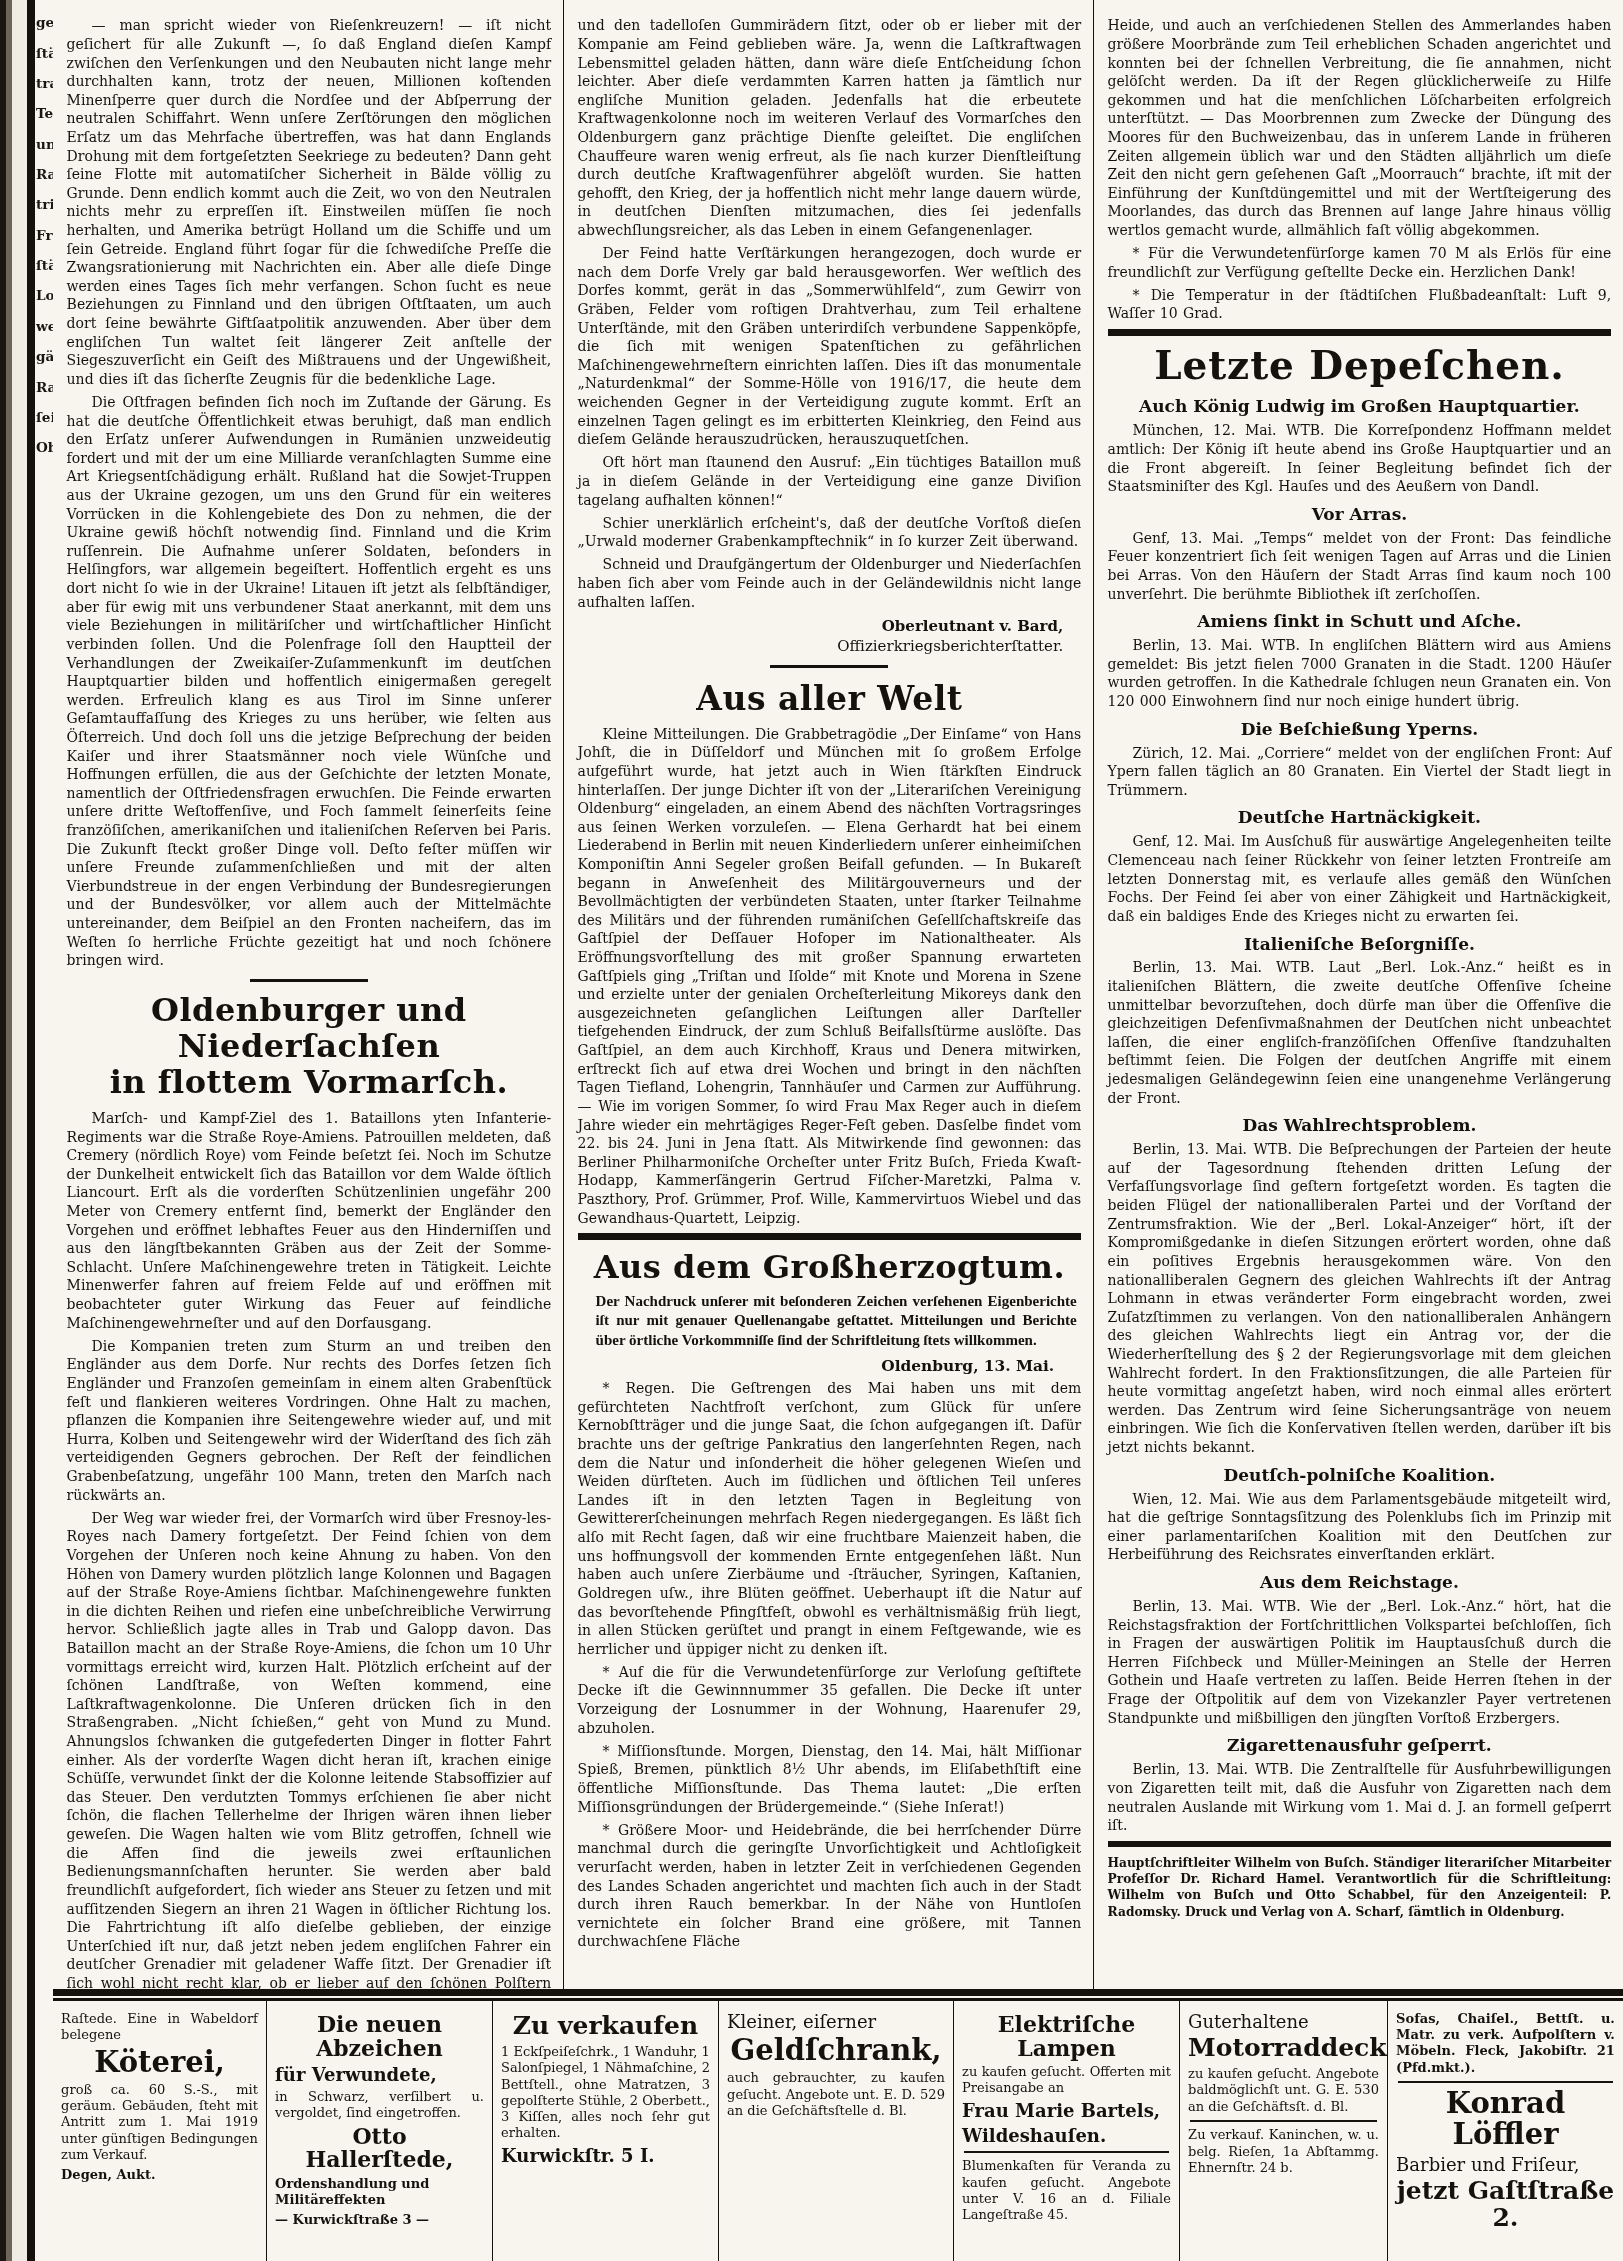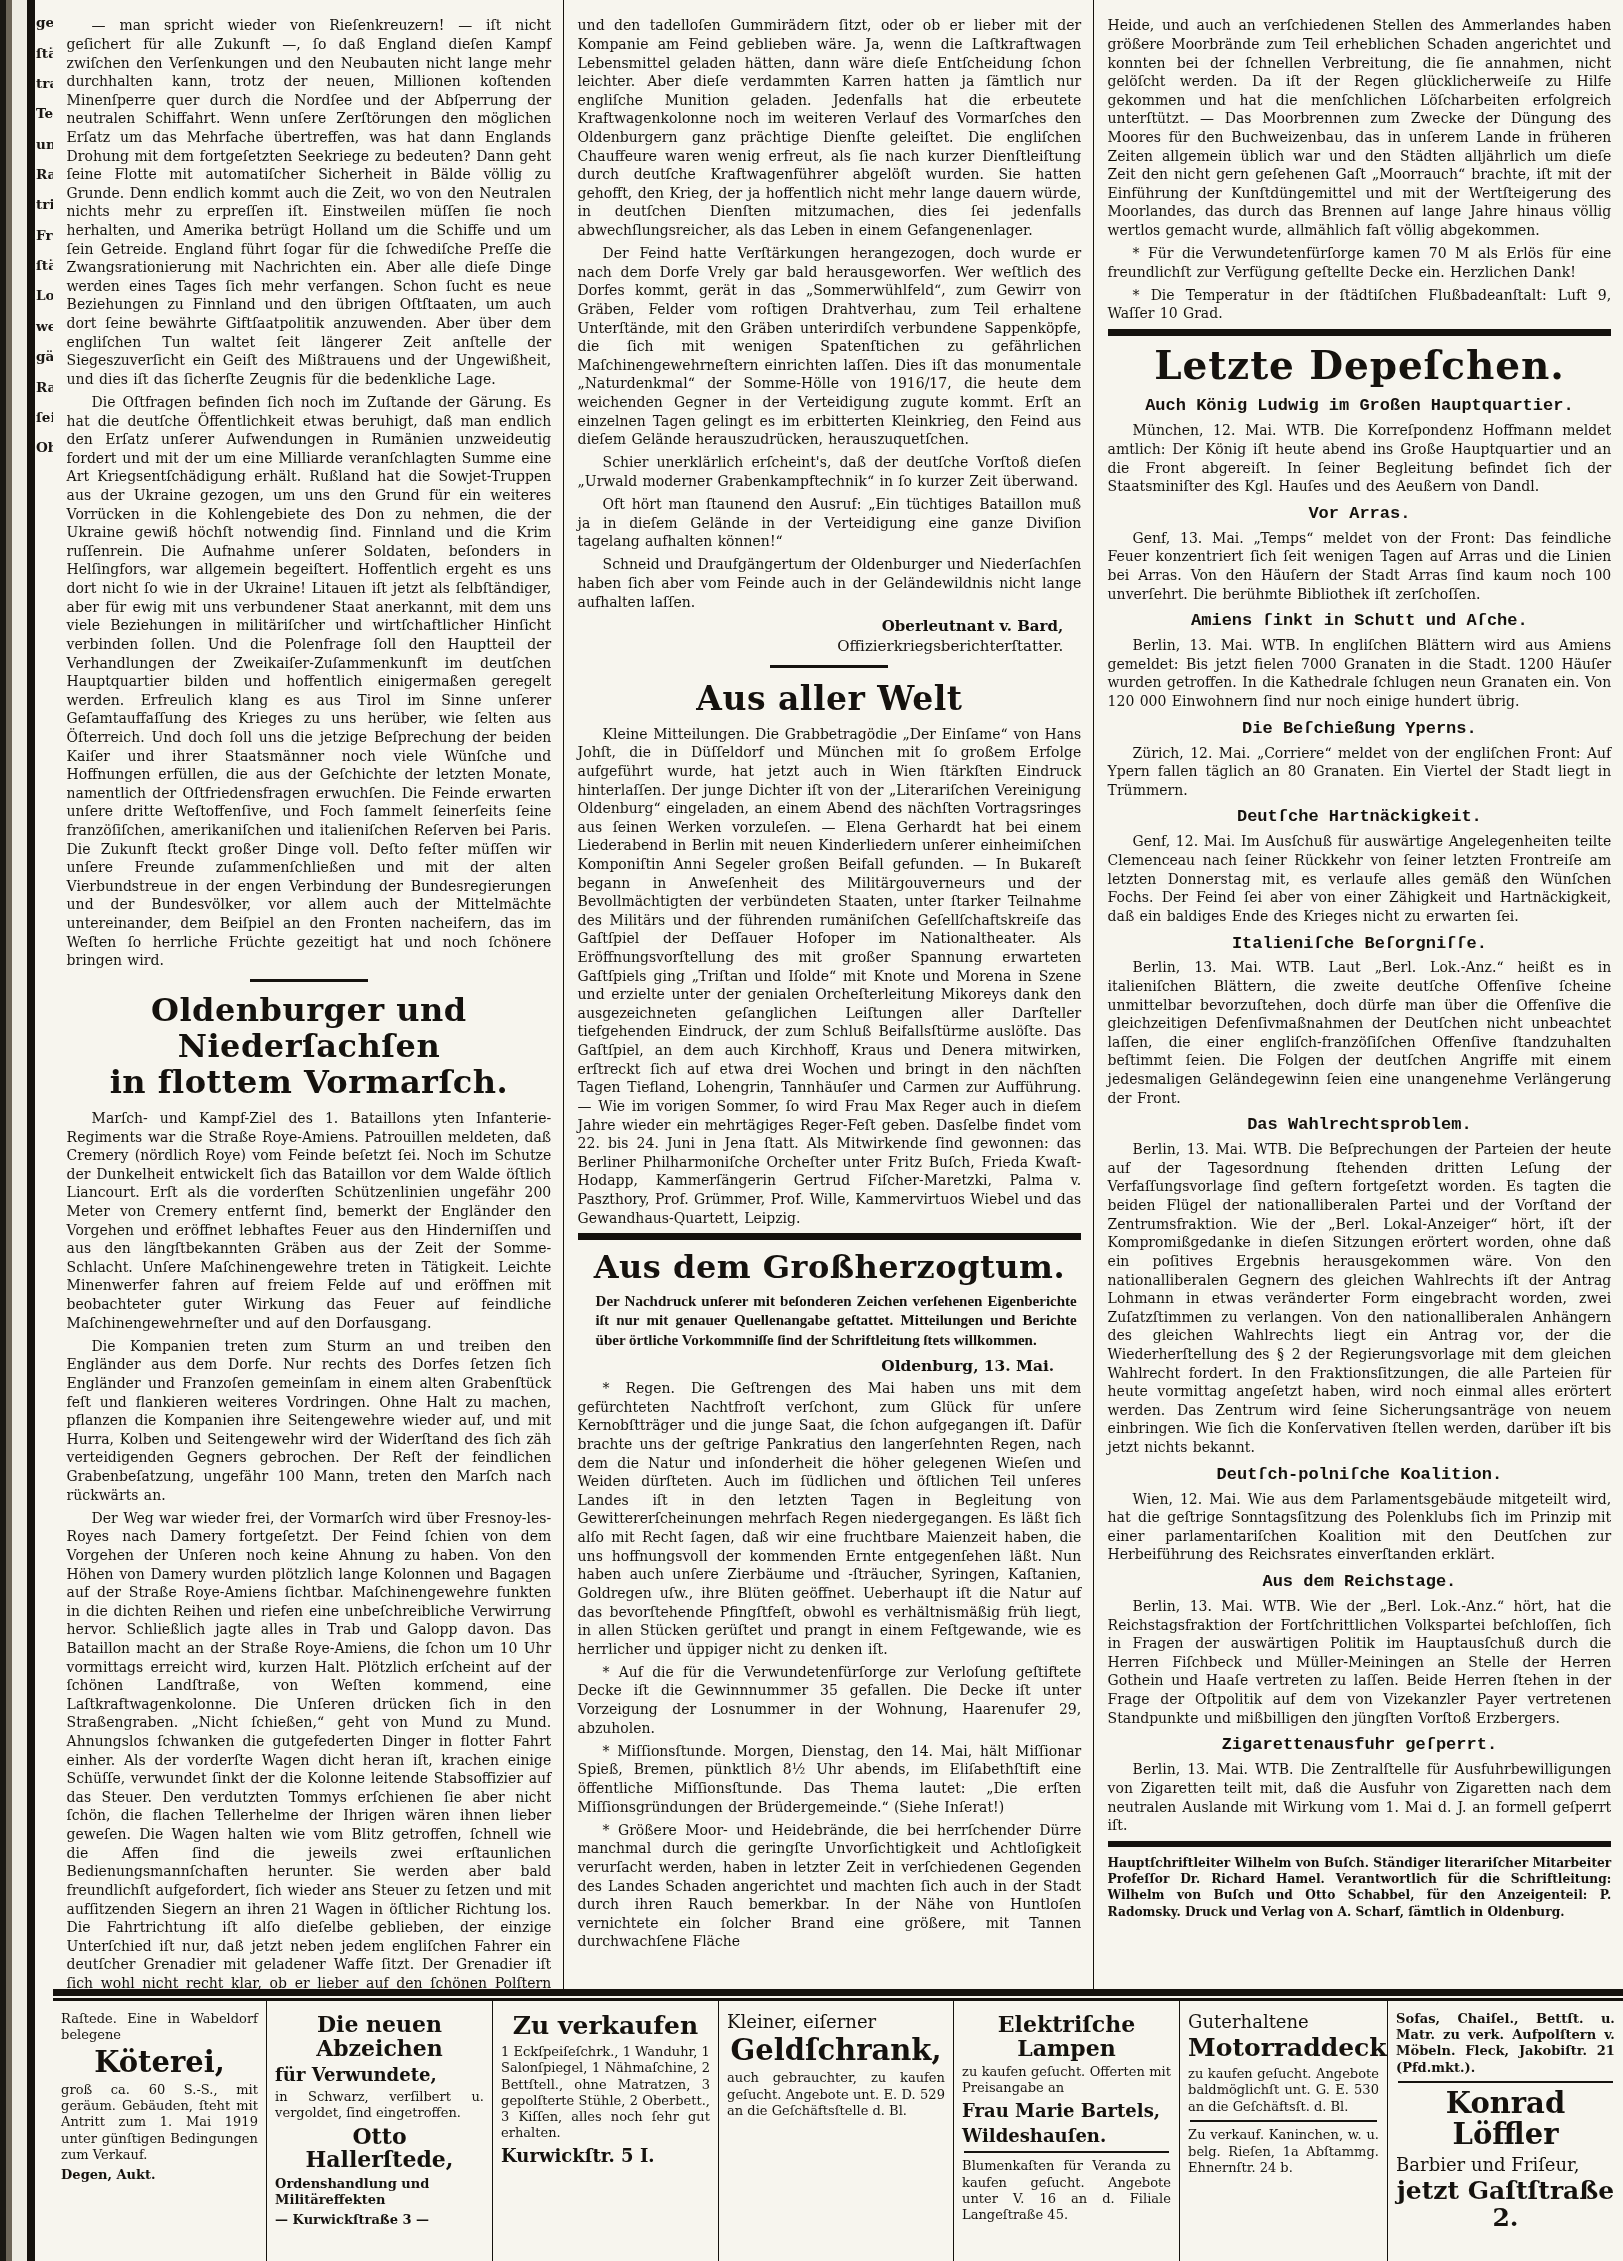--- a/index.html
+++ b/index.html
@@ -31,21 +31,21 @@
   }
   p.noindent{text-indent:0;}
   .h-main{
     font-weight:bold;text-align:center;margin:11.8px 0 8.1px 0;line-height:1.12;
     font-size:32px;letter-spacing:0.5px;
   }
   .h-world{font-size:33px;margin:13.6px 0 6.3px 0;}
   .h-duchy{font-size:32px;margin:10px 0 6.3px 0;}
   .h-dep{font-size:39px;margin:8.1px 0 9px 0;letter-spacing:0.9px;}
   .subhead{
-    font-weight:bold;text-align:center;font-size:17px;margin:8.1px 0 4.5px 0;line-height:1.2;font-family:Liberation Mono, monospace;
+    font-weight:bold;text-align:center;font-size:17px;margin:8.1px 0 4.5px 0;line-height:1.2;
   }
   .dep-body{font-size:15px;line-height:1.4;}
   .sig{
     text-align:right;font-weight:bold;font-size:15px;line-height:1.35;margin:3.6px 18px 2.7px 0;
   }
   .sig .role{font-weight:normal;font-size:15px;margin-left:25px;}
   .rule-short{height:2.7px;background:#15120e;width:118px;margin:9px auto;}
   .rule-heavy{height:6.3px;background:#15120e;margin:6.3px 0;}
   .notice{
     font-size:15px;font-weight:bold;text-align:justify;line-height:1.3;
@@ -106,22 +106,22 @@
         <span>in flottem Vormarſch.</span>
       </h1>
       <p class="body">Marſch- und Kampf-Ziel des 1. Bataillons yten Infanterie-Regiments war die Straße Roye-Amiens. Patrouillen meldeten, daß Cremery (nördlich Roye) vom Feinde beſetzt ſei. Noch im Schutze der Dunkelheit entwickelt ſich das Bataillon vor dem Walde öſtlich Liancourt. Erſt als die vorderſten Schützenlinien ungefähr 200 Meter von Cremery entfernt ſind, bemerkt der Engländer den Vorgehen und eröffnet lebhaftes Feuer aus den Hinderniſſen und aus den längſtbekannten Gräben aus der Zeit der Somme-Schlacht. Unſere Maſchinengewehre treten in Tätigkeit. Leichte Minenwerfer fahren auf freiem Felde auf und eröffnen mit beobachteter guter Wirkung das Feuer auf feindliche Maſchinengewehrneſter und auf den Dorfausgang.</p>
       <p class="body">Die Kompanien treten zum Sturm an und treiben den Engländer aus dem Dorfe. Nur rechts des Dorfes ſetzen ſich Engländer und Franzoſen gemeinſam in einem alten Grabenſtück feſt und flankieren weiteres Vordringen. Ohne Halt zu machen, pflanzen die Kompanien ihre Seitengewehre wieder auf, und mit Hurra, Kolben und Seitengewehr wird der Widerſtand des ſich zäh verteidigenden Gegners gebrochen. Der Reſt der feindlichen Grabenbeſatzung, ungefähr 100 Mann, treten den Marſch nach rückwärts an.</p>
       <p class="body">Der Weg war wieder frei, der Vormarſch wird über Fresnoy-les-Royes nach Damery fortgeſetzt. Der Feind ſchien von dem Vorgehen der Unſeren noch keine Ahnung zu haben. Von den Höhen von Damery wurden plötzlich lange Kolonnen und Bagagen auf der Straße Roye-Amiens ſichtbar. Maſchinengewehre funkten in die dichten Reihen und riefen eine unbeſchreibliche Verwirrung hervor. Schließlich jagte alles in Trab und Galopp davon. Das Bataillon macht an der Straße Roye-Amiens, die ſchon um 10 Uhr vormittags erreicht wird, kurzen Halt. Plötzlich erſcheint auf der ſchönen Landſtraße, von Weſten kommend, eine Laſtkraftwagenkolonne. Die Unſeren drücken ſich in den Straßengraben. „Nicht ſchießen,“ geht von Mund zu Mund. Ahnungslos ſchwanken die gutgefederten Dinger in flotter Fahrt einher. Als der vorderſte Wagen dicht heran iſt, krachen einige Schüſſe, verwundet ſinkt der die Kolonne leitende Stabsoffizier auf das Steuer. Den verdutzten Tommys erſchienen ſie aber nicht ſchön, die flachen Tellerhelme der Ihrigen wären ihnen lieber geweſen. Die Wagen halten wie vom Blitz getroffen, ſchnell wie die Affen ſind die jeweils zwei erſtaunlichen Bedienungsmannſchaften herunter. Sie werden aber bald freundlichſt aufgefordert, ſich wieder ans Steuer zu ſetzen und mit aufſitzenden Siegern an ihren 21 Wagen in öſtlicher Richtung los. Die Fahrtrichtung iſt alſo dieſelbe geblieben, der einzige Unterſchied iſt nur, daß jetzt neben jedem engliſchen Fahrer ein deutſcher Grenadier mit geladener Waffe ſitzt. Der Grenadier iſt ſich wohl nicht recht klar, ob er lieber auf den ſchönen Polſtern am Führerſitz</p>
     </div>
 
     <div class="col col-2">
       <p class="body noindent">und den tadelloſen Gummirädern ſitzt, oder ob er lieber mit der Kompanie am Feind geblieben wäre. Ja, wenn die Laſtkraftwagen Lebensmittel geladen hätten, dann wäre dieſe Entſcheidung ſchon leichter. Aber dieſe verdammten Karren hatten ja ſämtlich nur engliſche Munition geladen. Jedenfalls hat die erbeutete Kraftwagenkolonne noch im weiteren Verlauf des Vormarſches den Oldenburgern ganz prächtige Dienſte geleiſtet. Die engliſchen Chauffeure waren wenig erfreut, als ſie nach kurzer Dienſtleiſtung durch deutſche Kraftwagenführer abgelöſt wurden. Sie hatten gehofft, den Krieg, der ja hoffentlich nicht mehr lange dauern würde, in deutſchen Dienſten mitzumachen, dies ſei jedenfalls abwechſlungsreicher, als das Leben in einem Gefangenenlager.</p>
       <p class="body">Der Feind hatte Verſtärkungen herangezogen, doch wurde er nach dem Dorfe Vrely gar bald herausgeworfen. Wer weſtlich des Dorfes kommt, gerät in das „Sommerwühlfeld“, zum Gewirr von Gräben, Felder vom roſtigen Drahtverhau, zum Teil erhaltene Unterſtände, mit den Gräben unterirdiſch verbundene Sappenköpfe, die ſich mit wenigen Spatenſtichen zu gefährlichen Maſchinengewehrneſtern einrichten laſſen. Dies iſt das monumentale „Naturdenkmal“ der Somme-Hölle von 1916/17, die heute dem weichenden Gegner in der Verteidigung zugute kommt. Erſt an einzelnen Tagen gelingt es im erbitterten Kleinkrieg, den Feind aus dieſem Gelände herauszudrücken, herauszuquetſchen.</p>
+      <p class="body">Oft hört man ſtaunend den Ausruf: „Ein tüchtiges Bataillon muß ja in dieſem Gelände in der Verteidigung eine ganze Diviſion tagelang aufhalten können!“</p>
       <p class="body">Schier unerklärlich erſcheint's, daß der deutſche Vorſtoß dieſen „Urwald moderner Grabenkampftechnik“ in ſo kurzer Zeit überwand.</p>
-      <p class="body">Oft hört man ſtaunend den Ausruf: „Ein tüchtiges Bataillon muß ja in dieſem Gelände in der Verteidigung eine ganze Diviſion tagelang aufhalten können!“</p>
       <p class="body">Schneid und Draufgängertum der Oldenburger und Niederſachſen haben ſich aber vom Feinde auch in der Geländewildnis nicht lange aufhalten laſſen.</p>
       <p class="sig">
         <span>Oberleutnant v. Bard,</span><br>
         <span class="role">Offizierkriegsberichterſtatter.</span>
       </p>
       <div class="rule-short"></div>
       <h2 class="h-main h-world">Aus aller Welt</h2>
       <p class="body">Kleine Mitteilungen. Die Grabbetragödie „Der Einſame“ von Hans Johſt, die in Düſſeldorf und München mit ſo großem Erfolge aufgeführt wurde, hat jetzt auch in Wien ſtärkſten Eindruck hinterlaſſen. Der junge Dichter iſt von der „Literariſchen Vereinigung Oldenburg“ eingeladen, an einem Abend des nächſten Vortragsringes aus ſeinen Werken vorzuleſen. — Elena Gerhardt hat bei einem Liederabend in Berlin mit neuen Kinderliedern unſerer einheimiſchen Komponiſtin Anni Segeler großen Beifall gefunden. — In Bukareſt begann in Anweſenheit des Militärgouverneurs und der Bevollmächtigten der verbündeten Staaten, unter ſtarker Teilnahme des Militärs und der führenden rumäniſchen Geſellſchaftskreiſe das Gaſtſpiel der Deſſauer Hofoper im Nationaltheater. Als Eröffnungsvorſtellung des mit großer Spannung erwarteten Gaſtſpiels ging „Triſtan und Iſolde“ mit Knote und Morena in Szene und erzielte unter der genialen Orcheſterleitung Mikoreys dank den ausgezeichneten geſanglichen Leiſtungen aller Darſteller tiefgehenden Eindruck, der zum Schluß Beifallsſtürme auslöſte. Das Gaſtſpiel, an dem auch Kirchhoff, Kraus und Denera mitwirken, erſtreckt ſich auf etwa drei Wochen und bringt in den nächſten Tagen Tiefland, Lohengrin, Tannhäuſer und Carmen zur Aufführung. — Wie im vorigen Sommer, ſo wird Frau Max Reger auch in dieſem Jahre wieder ein mehrtägiges Reger-Feſt geben. Dasſelbe findet vom 22. bis 24. Juni in Jena ſtatt. Als Mitwirkende ſind gewonnen: das Berliner Philharmoniſche Orcheſter unter Fritz Buſch, Frieda Kwaſt-Hodapp, Kammerſängerin Gertrud Fiſcher-Maretzki, Palma v. Paszthory, Prof. Grümmer, Prof. Wille, Kammervirtuos Wiebel und das Gewandhaus-Quartett, Leipzig.</p>
       <div class="rule-heavy"></div>
       <h2 class="h-main h-duchy">Aus dem Großherzogtum.</h2>

